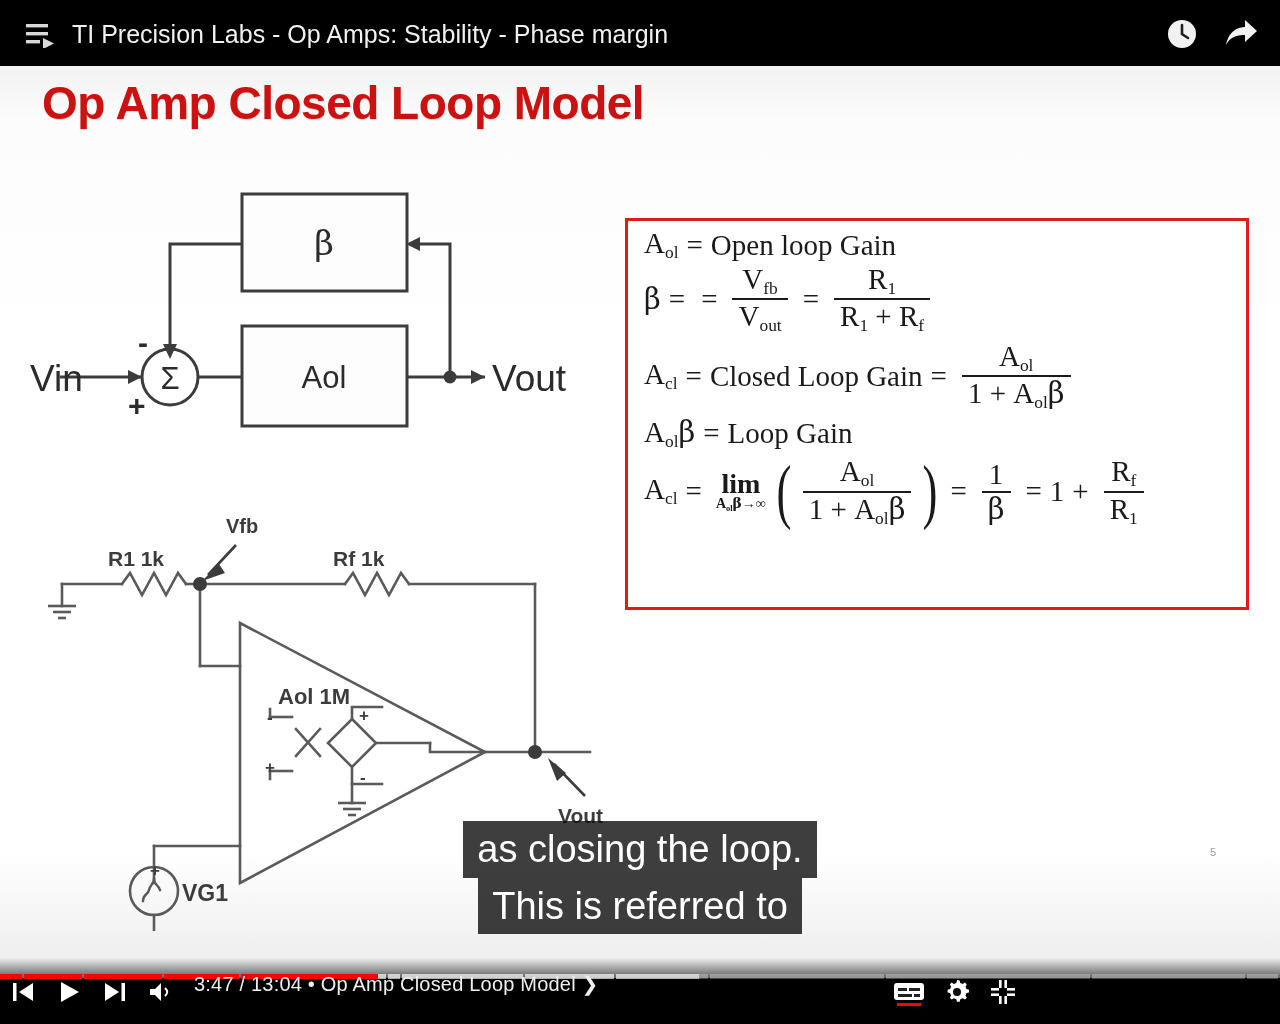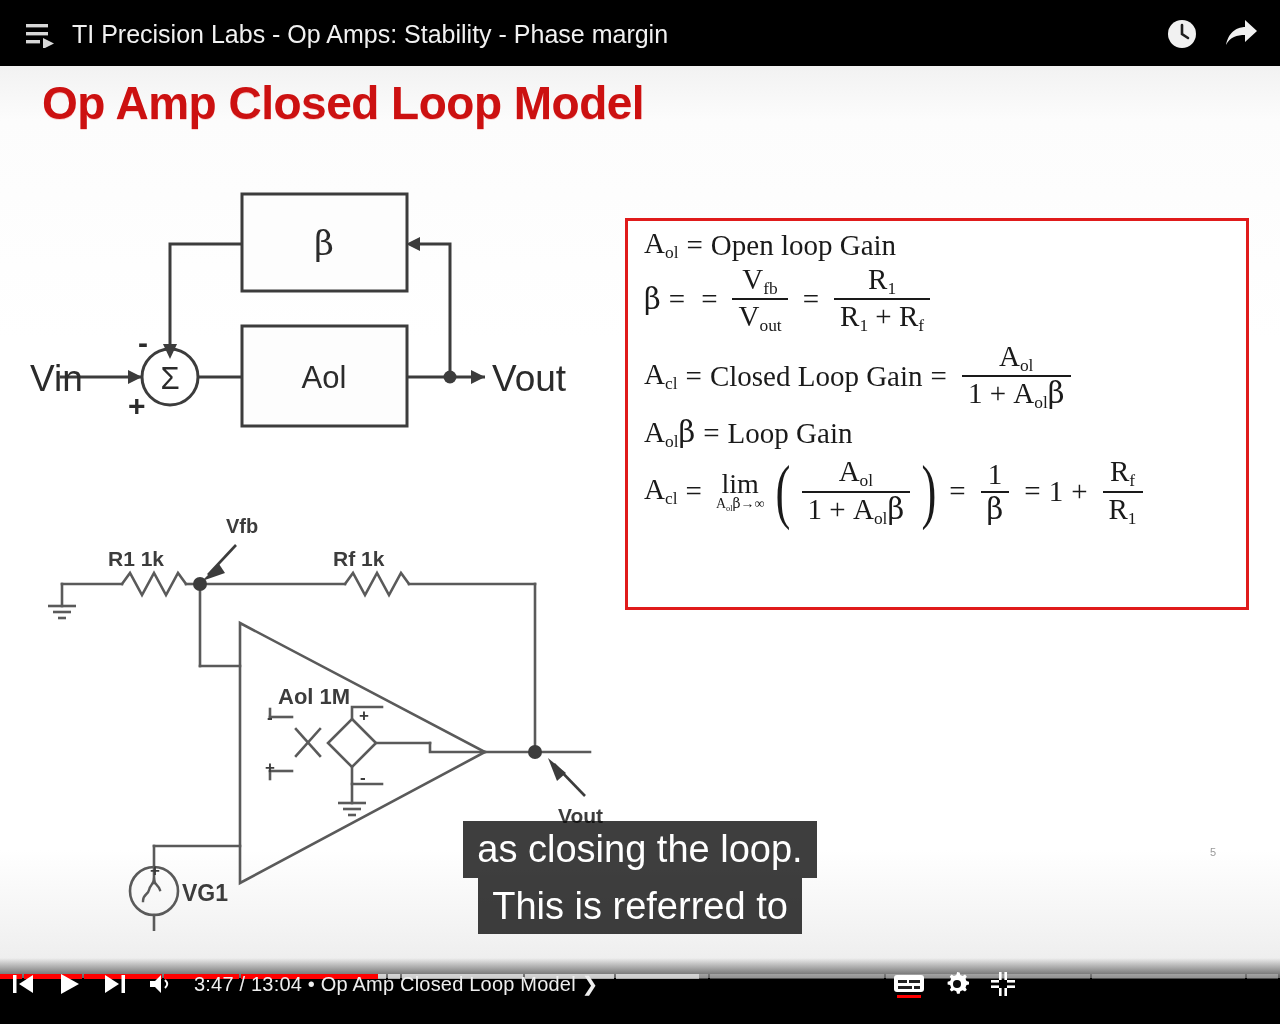--- a/index.html
+++ b/index.html
@@ -22,21 +22,21 @@
   .eqline{display:flex;align-items:center;font-size:29px;margin-bottom:2px;line-height:1.0;}
   .eqline.tall{margin-bottom:6px;}
   .sub{font-size:.60em;vertical-align:-0.30em;letter-spacing:0;}
   .frac{display:inline-flex;flex-direction:column;align-items:center;justify-content:center;
         vertical-align:middle;margin:0 7px;line-height:1.05;}
   .frac .num{padding:0 6px 1px 6px;}
   .frac .den{padding:1px 6px 0 6px;border-top:2px solid #1a1a1a;}
   .op{margin:0 8px;}
   .paren{font-size:72px;font-weight:300;line-height:.80;display:inline-block;
          transform:scaleX(.62);transform-origin:center;}
-  .lim{display:inline-flex;flex-direction:column;align-items:center;margin:0 6px;line-height:1;}
+  .lim{display:inline-flex;flex-direction:column;align-items:center;margin:0 6px;line-height:1;font-weight:bold;}
   .lim .lmain{font-size:28px;}
   .lim .lsub{font-size:14px;margin-top:-2px;}
   .beta{font-family:"DejaVu Serif",serif;}
 
   
   .bd{position:absolute;left:30px;top:115px;width:580px;height:250px;}
   .bd svg{display:block;}
 
   
   .ckt{position:absolute;left:30px;top:385px;width:590px;height:480px;}
@@ -67,21 +67,21 @@
   .tb-right{position:absolute;right:22px;top:18px;display:flex;gap:26px;align-items:center;}
 
   
   #bottombar{position:absolute;left:0;bottom:0;width:1280px;height:66px;
              background:linear-gradient(180deg,rgba(0,0,0,0) 0%,rgba(0,0,0,.55) 28%,rgba(0,0,0,.92) 70%,rgba(0,0,0,.97) 100%);}
   #progress{position:absolute;left:0;bottom:44px;width:1280px;height:8px;display:flex;gap:0;}
   .seg{height:5px;align-self:center;background:rgba(255,255,255,.30);position:relative;
        margin-right:2px;overflow:hidden;border-radius:0;}
   .seg .fill{position:absolute;left:0;top:0;bottom:0;background:#ff0000;}
   .seg .load{position:absolute;left:0;top:0;bottom:0;background:rgba(255,255,255,.55);}
-  .ctrlrow{position:absolute;left:0;bottom:20px;width:1044px;height:40px;display:flex;align-items:center;}
+  .ctrlrow{position:absolute;left:0;bottom:12px;width:1044px;height:40px;display:flex;}
   .ctrl{display:flex;align-items:center;justify-content:center;width:46px;height:40px;cursor:pointer;}
   .time-title{color:#eee;font-size:20px;margin-left:10px;white-space:nowrap;letter-spacing:.2px;}
   .right-ctrls{margin-left:auto;display:flex;align-items:center;padding-right:18px;}
   .cc-wrap{position:relative;display:flex;align-items:center;justify-content:center;width:50px;height:40px;}
   .cc-underline{position:absolute;bottom:6px;left:13px;width:24px;height:3px;background:#f00;}
 </style>
 </head>
 <body>
 
 <div id="stage">

